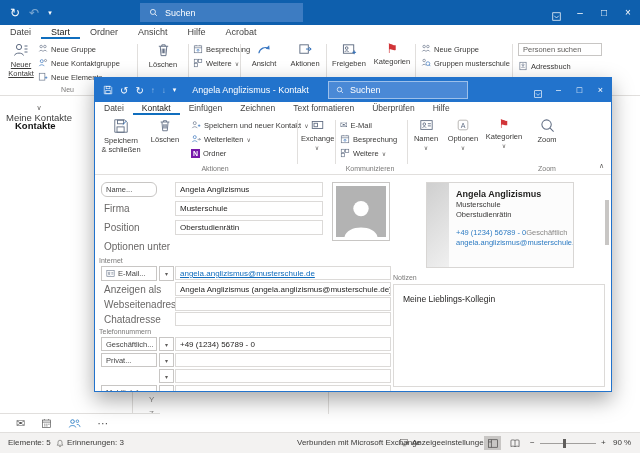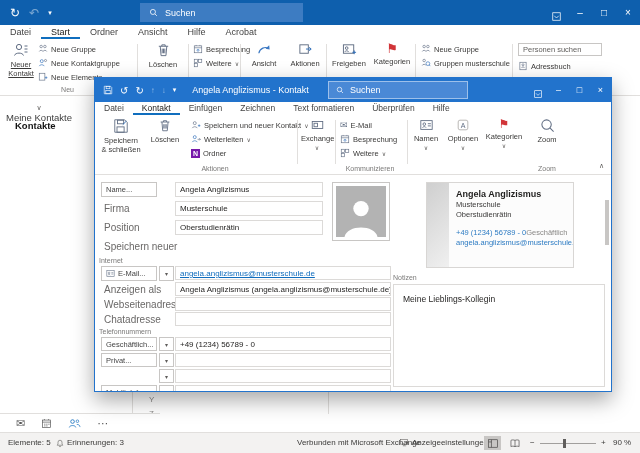--- a/index.html
+++ b/index.html
@@ -525,30 +525,30 @@
             </svg>
         </span>
         <span>Zoom</span>
       </div>
       <div class="rb-grouplbl" style="left:420px;width:64px;">Zoom</div>
       <span class="collapse-chev">∧</span>
     </div>
 
     <div class="d-form">
 
-      <span class="f-lblbtn" style="top:7px;">Name...</span>
+      <span class="f-lblbtn" style="top:7px;border-radius:6px;">Name...</span>
       <span class="f-input narrow" style="top:7px;">Angela Anglizismus</span>
 
       <span class="f-lbl" style="top:26px;">Firma</span>
       <span class="f-input narrow" style="top:26px;">Musterschule</span>
 
       <span class="f-lbl" style="top:45px;">Position</span>
       <span class="f-input narrow" style="top:45px;">Oberstudienrätin</span>
 
-      <span class="f-lbl" style="top:64px;">Speichern neuer</span>
+      <span class="f-lbl" style="top:64px;">Optionen unter</span>
 
       <span class="f-section" style="top:82px;">Internet</span>
 
       <span class="f-lblbtn" style="top:91px;display:flex;align-items:center;gap:3px;">
         <svg width="9" height="9" viewBox="0 0 16 16" style="flex:none;">
             <rect x="1.5" y="3" width="13" height="10" fill="none" stroke="#5f6c82"></rect>
             <circle cx="5.5" cy="7" r="1.5" fill="none" stroke="#5f6c82"></circle>
             <path d="M3.5 11c.5-1.5 3.5-1.5 4 0M9.5 6.5h3.5M9.5 9h3.5" fill="none" stroke="#5f6c82"></path>
           </svg>
         <span style="line-height:13px;">E-Mail...</span>

